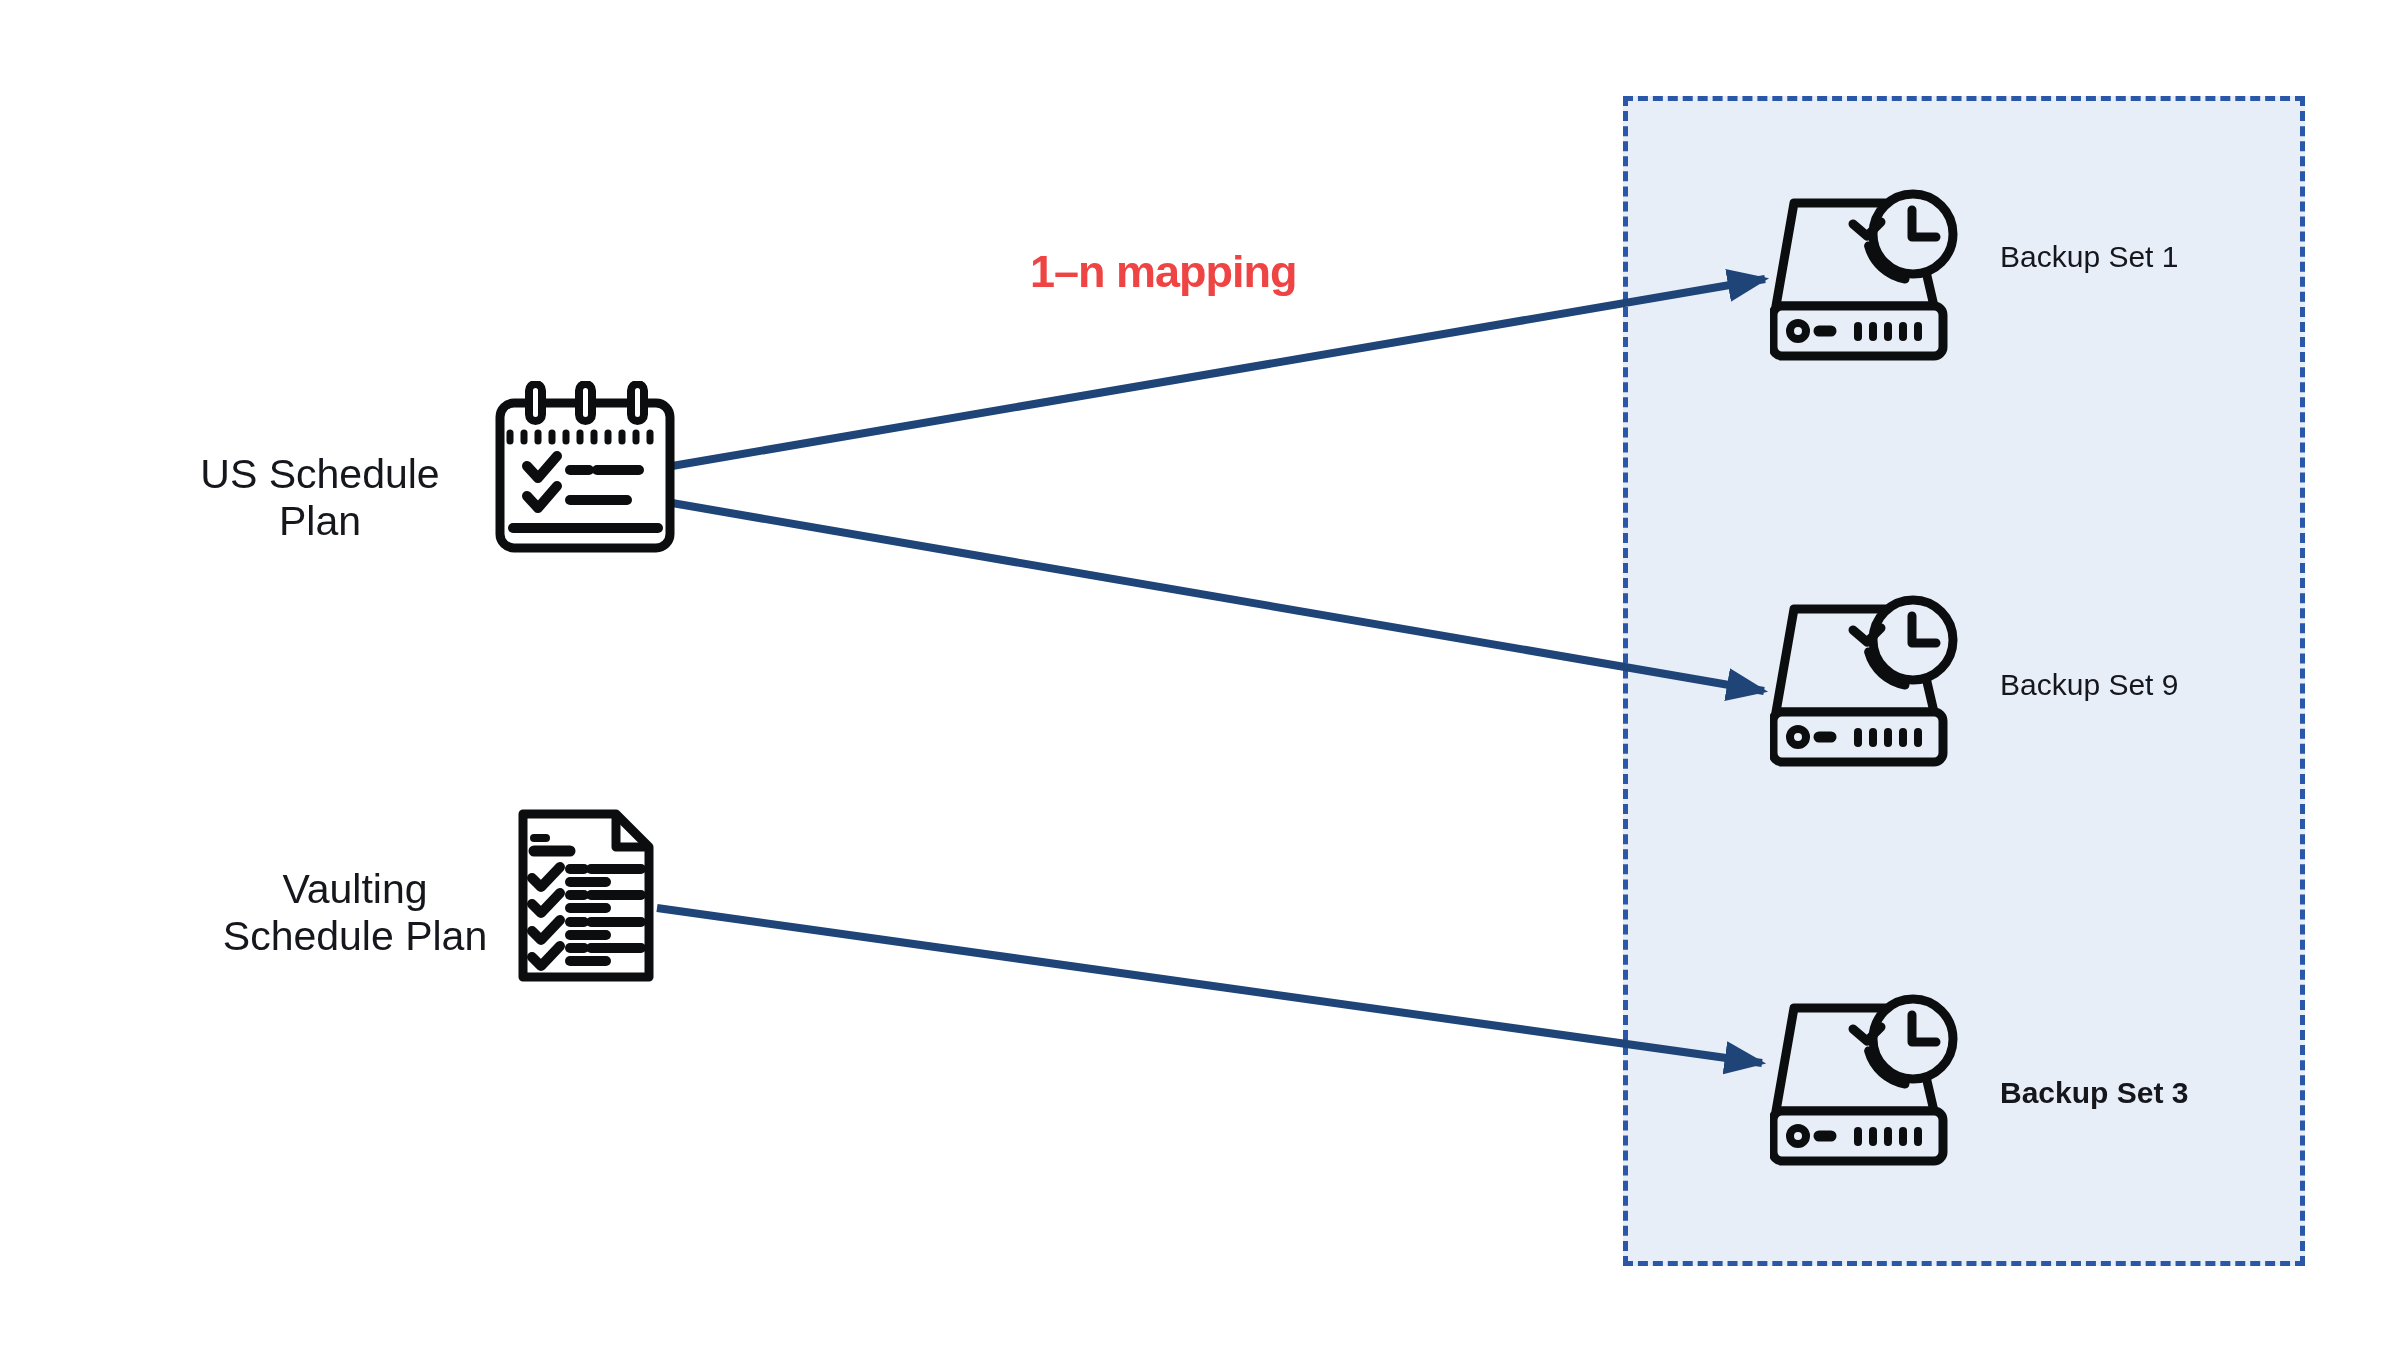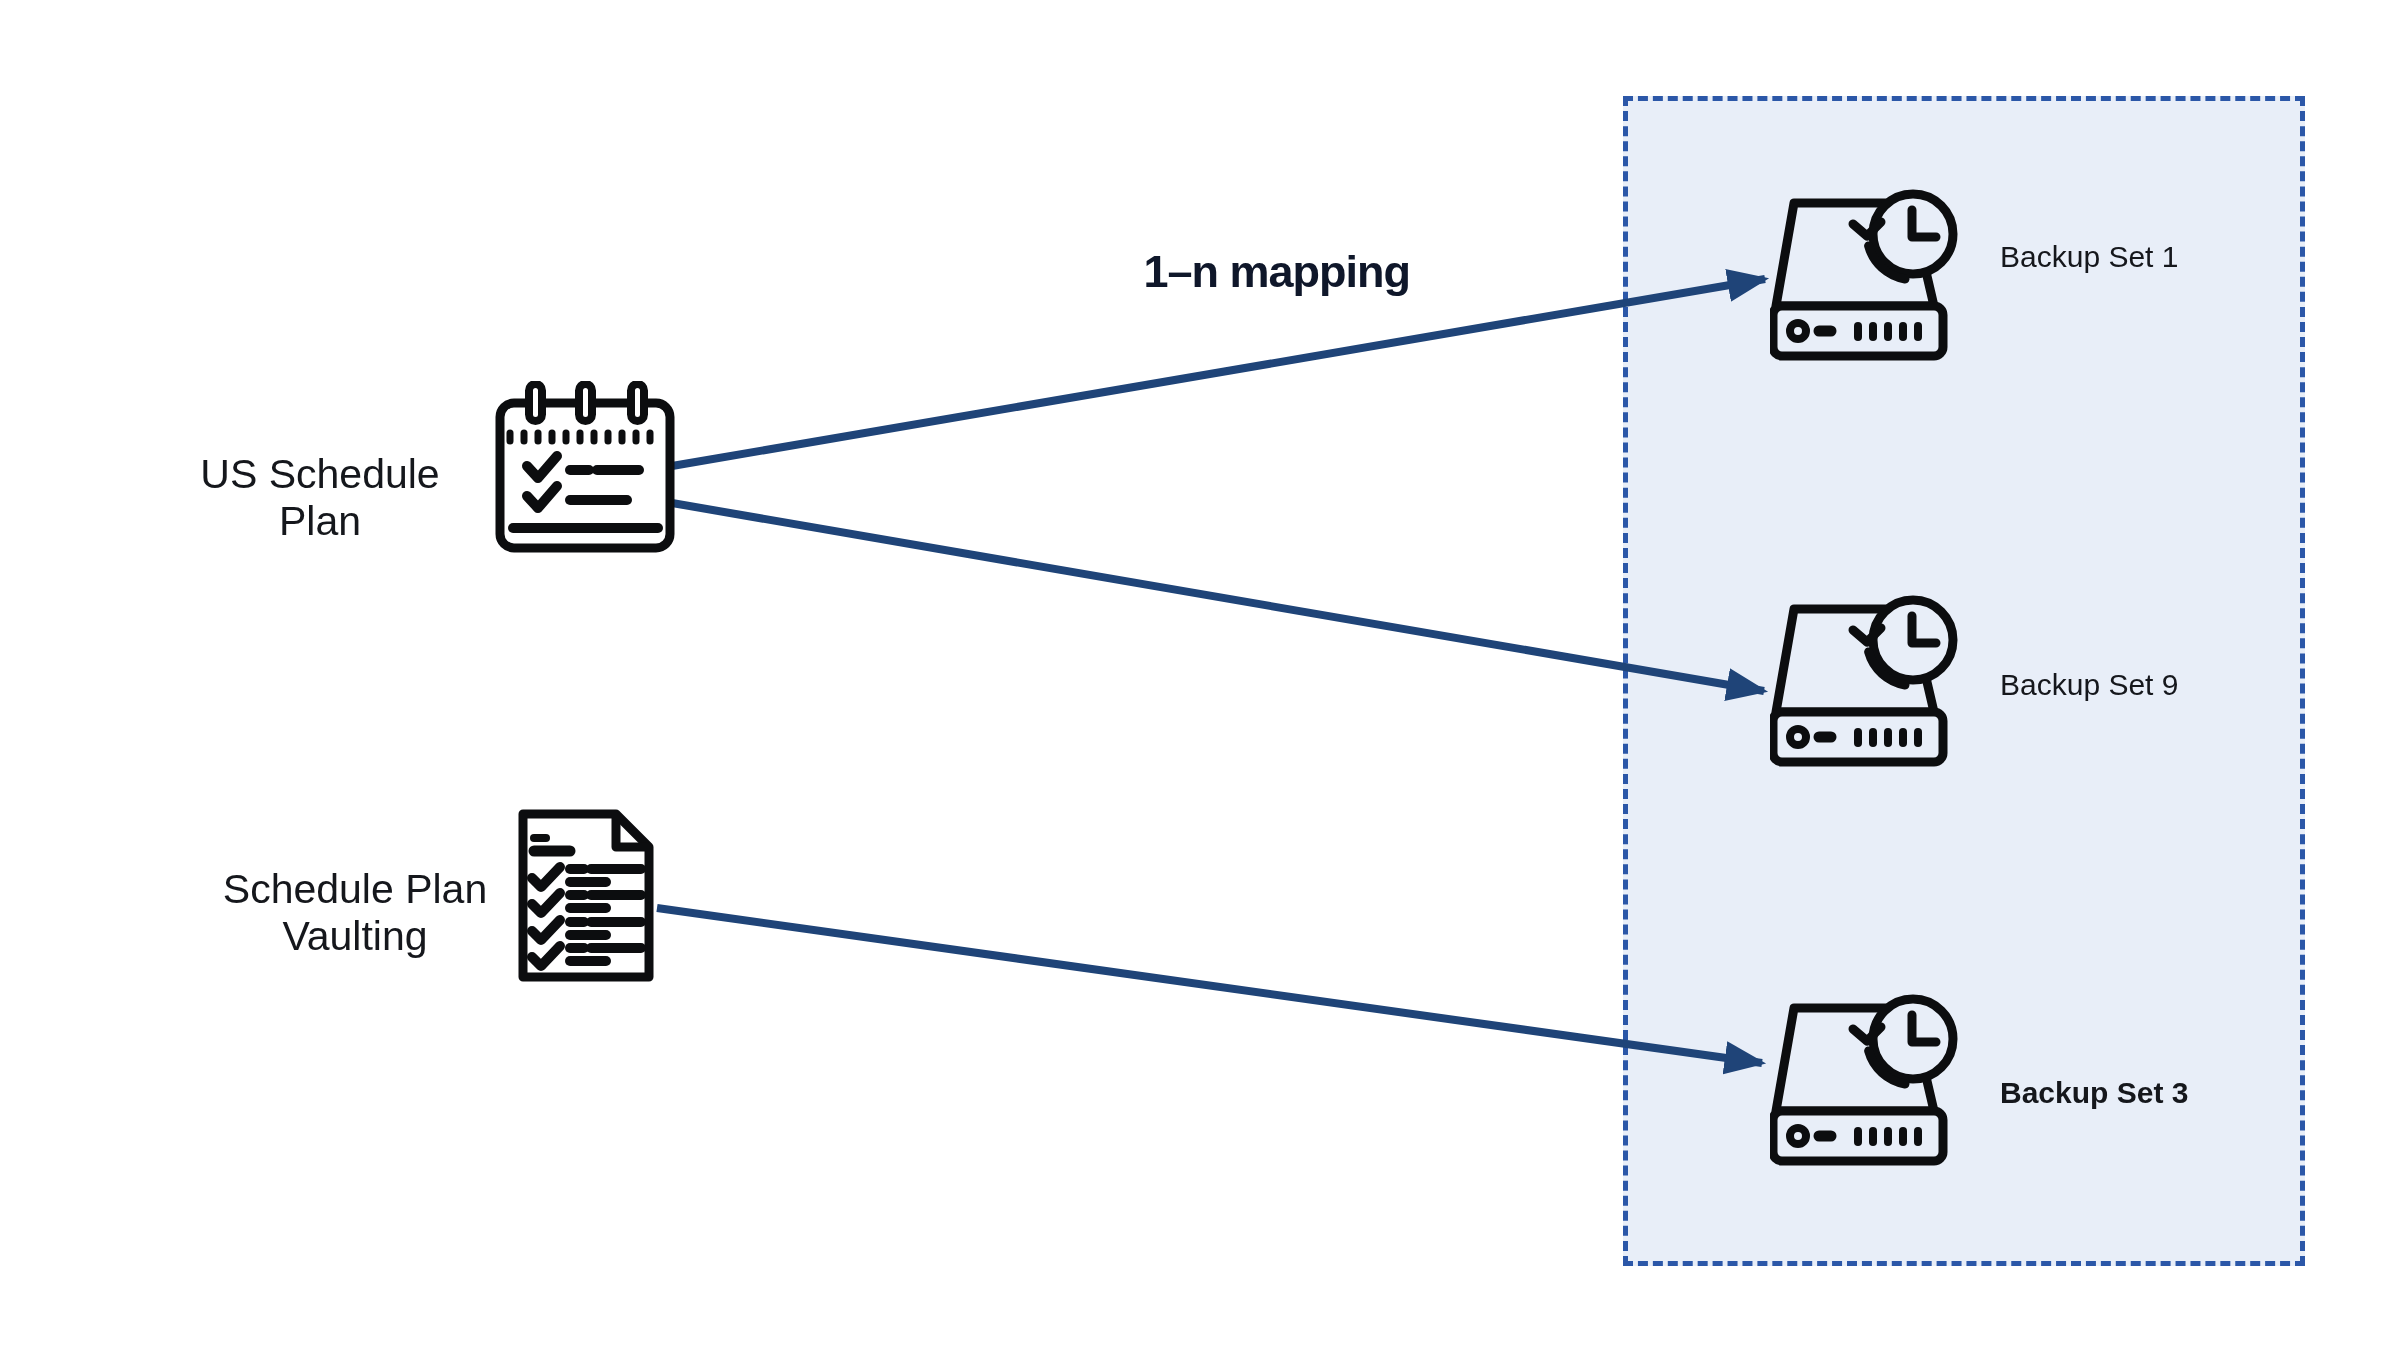--- a/index.html
+++ b/index.html
@@ -9,22 +9,22 @@
   }
   
   .vault-box{
     position:absolute;left:1623px;top:96px;width:682px;height:1170px;
     box-sizing:border-box;background:#e8eef8;border:5px dashed #2b57a8;z-index:1;
   }
   
   .arrows{position:absolute;left:0;top:0;z-index:5;pointer-events:none;}
   
   .map-title{
-    position:absolute;left:1030px;top:246px;width:380px;text-align:right;
-    font-size:45px;font-weight:700;letter-spacing:-1px;color:#0f172a;z-index:10;
+    position:absolute;left:1030px;top:246px;width:380px;text-align:left;
+    font-size:45px;font-weight:700;letter-spacing:-1px;color:#ef4444;z-index:10;
   }
   
   .src-label{position:absolute;z-index:10;font-weight:500;font-size:41px;line-height:47px;color:#15171c;text-align:center;}
   .us-label{left:155px;top:451px;width:330px;}
   .vault-label{left:205px;top:866px;width:300px;}
   
   .icon{position:absolute;z-index:10;}
   .calendar-icon{left:493px;top:381px;}
   .document-icon{left:517px;top:809px;}
   
@@ -152,20 +152,20 @@
   </svg>
 
   <div class="map-title">1–n mapping</div>
 
   <div class="src-label us-label">US Schedule Plan</div>
   <svg class="icon calendar-icon" width="185" height="175">
       <use href="#calendar-icon-sym"></use>
     </svg>
 
   <div class="src-label vault-label">
+    <div>Vaulting</div>
     <div>Schedule Plan</div>
-    <div>Vaulting</div>
   </div>
   <svg class="icon document-icon" width="140" height="178">
       <use href="#document-icon-sym"></use>
     </svg>
 
 </div>
 
 </body></html>

